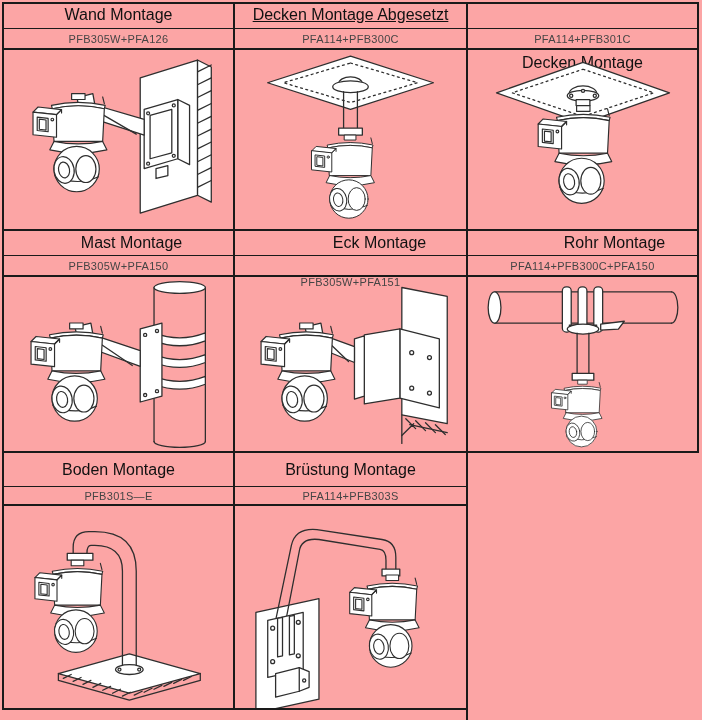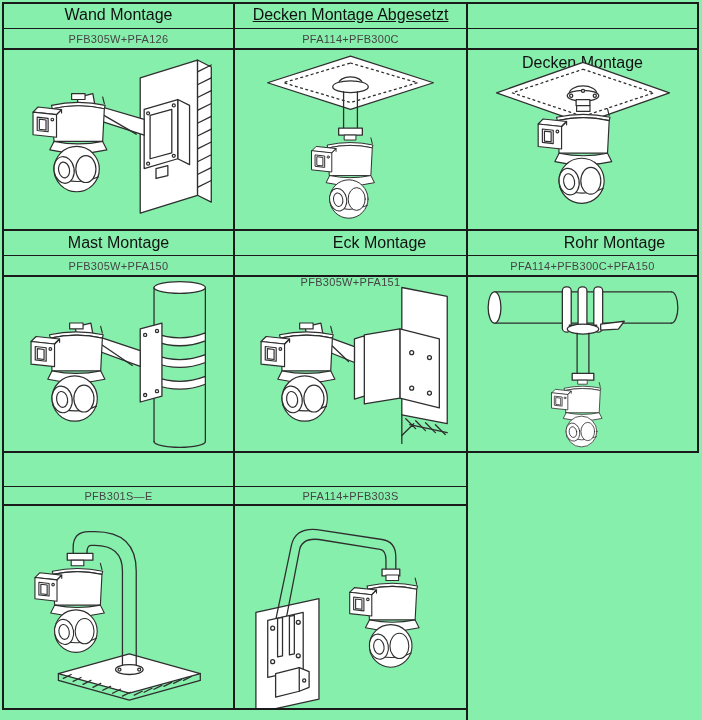--- a/index.html
+++ b/index.html
@@ -1,16 +1,16 @@
 <!DOCTYPE html>
 <html><head>
 <meta charset="utf-8">
 <style>
   html,body{margin:0;padding:0;background:#fff;}
-  .sheet{position:relative;width:702px;height:720px;background:#86efac;
+  .sheet{position:relative;width:702px;height:720px;background:#fca5a5;
          font-family:"Liberation Sans",sans-serif;overflow:hidden;}
   .gl{position:absolute;background:#1a1a1a;}
   .title{position:absolute;display:flex;align-items:center;justify-content:center;
          font-size:16px;color:#111;white-space:nowrap;}
   .part{position:absolute;display:flex;align-items:center;justify-content:center;
         font-size:11px;color:#454545;letter-spacing:.3px;white-space:nowrap;}
   .figure{position:absolute;}
   .figure svg{width:100%;height:100%;display:block;}
 </style>
 </head>
@@ -56,28 +56,31 @@
   <div class="gl" style="left:2px;top:451px;width:697px;height:2px;"></div>
   <div class="gl" style="left:2px;top:486px;width:464px;height:1px;"></div>
   <div class="gl" style="left:2px;top:504px;width:464px;height:2px;"></div>
   <div class="gl" style="left:2px;top:708px;width:464px;height:2px;"></div>
 
   <div class="title" style="left:4px;top:2px;width:229px;height:26px;">Wand Montage</div>
   <div class="title" style="left:235px;top:2px;width:231px;height:26px;text-decoration:underline;">Decken Montage Abgesetzt</div>
   <div class="title" style="left:468px;top:2px;width:229px;height:26px;margin-top:48px;">Decken Montage</div>
   <div class="part" style="left:4px;top:29px;width:229px;height:19px;">PFB305W+PFA126</div>
   <div class="part" style="left:235px;top:29px;width:231px;height:19px;">PFA114+PFB300C</div>
-
-  <div class="title" style="left:4px;top:231px;width:229px;height:24px;">Mast Montage</div>
+  <div class="part" style="left:468px;top:29px;width:229px;height:19px;">PFA114+PFB301C</div>
+
+  <div class="title" style="left:4px;top:231px;width:229px;height:24px;padding-left:13px;">Mast Montage</div>
   <div class="title" style="left:235px;top:231px;width:231px;height:24px;margin-left:29px;">Eck Montage</div>
   <div class="title" style="left:468px;top:231px;width:229px;height:24px;margin-left:32px;">Rohr Montage</div>
   <div class="part" style="left:4px;top:256px;width:229px;height:19px;">PFB305W+PFA150</div>
   <div class="part" style="left:235px;top:272px;width:231px;height:19px;">PFB305W+PFA151</div>
   <div class="part" style="left:468px;top:256px;width:229px;height:19px;">PFA114+PFB300C+PFA150</div>
 
+  <div class="title" style="left:4px;top:453px;width:229px;height:33px;">Boden Montage</div>
+  <div class="title" style="left:235px;top:453px;width:231px;height:33px;">Brüstung Montage</div>
   <div class="part" style="left:4px;top:487px;width:229px;height:17px;">PFB301S—E</div>
   <div class="part" style="left:235px;top:487px;width:231px;height:17px;">PFA114+PFB303S</div>
   <div style="position:absolute;left:468px;top:453px;width:229px;height:267px;"></div>
 
   <div class="figure" style="left:4px;top:50px;width:229px;height:179px;">
     <svg viewBox="0 0 232 181">
       <g stroke="#2e2e2e" stroke-width="1.3" fill="#fff" stroke-linejoin="round" stroke-linecap="round">
         <path d="M196,10 L210,17 L210,154 L196,147 Z"></path>
         <path fill="none" d="M196,22 L210,15 M196,35 L210,28 M196,48 L210,41 M196,61 L210,54 M196,74 L210,67 M196,87 L210,80 M196,100 L210,93 M196,113 L210,106 M196,126 L210,119 M196,139 L210,132"></path>
         <path d="M138,28 L196,10 L196,147 L138,165 Z"></path>

